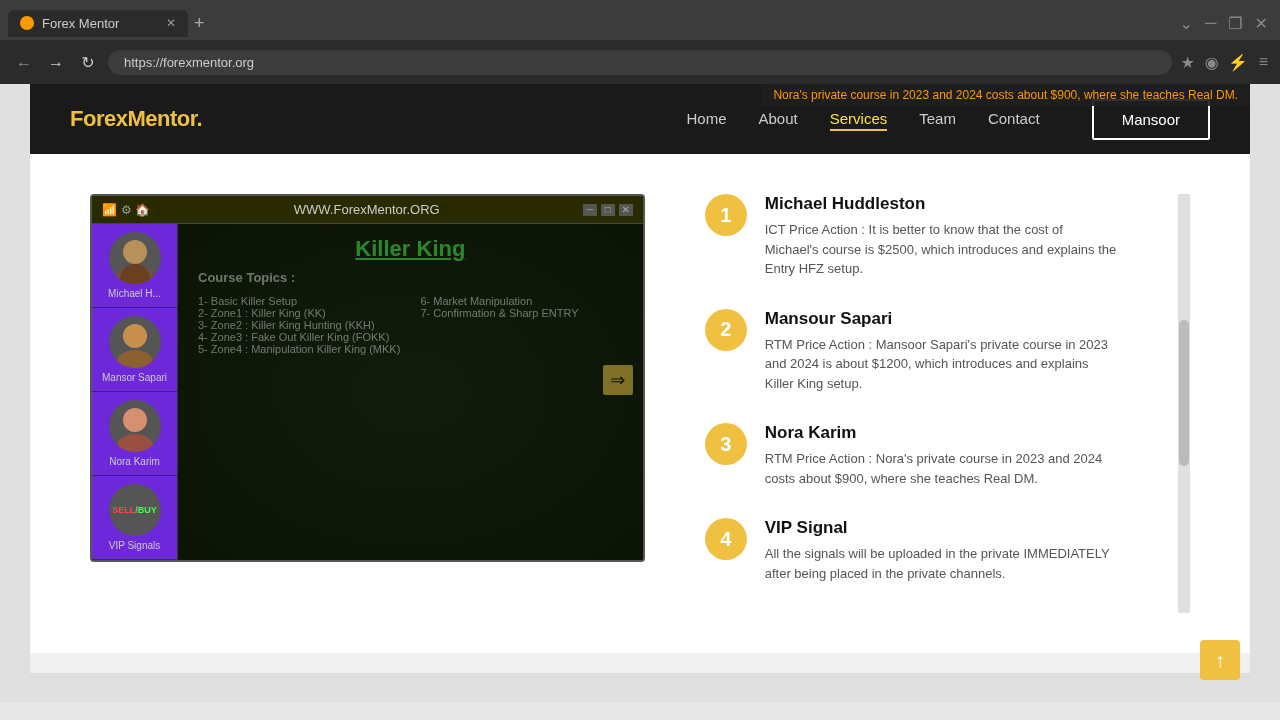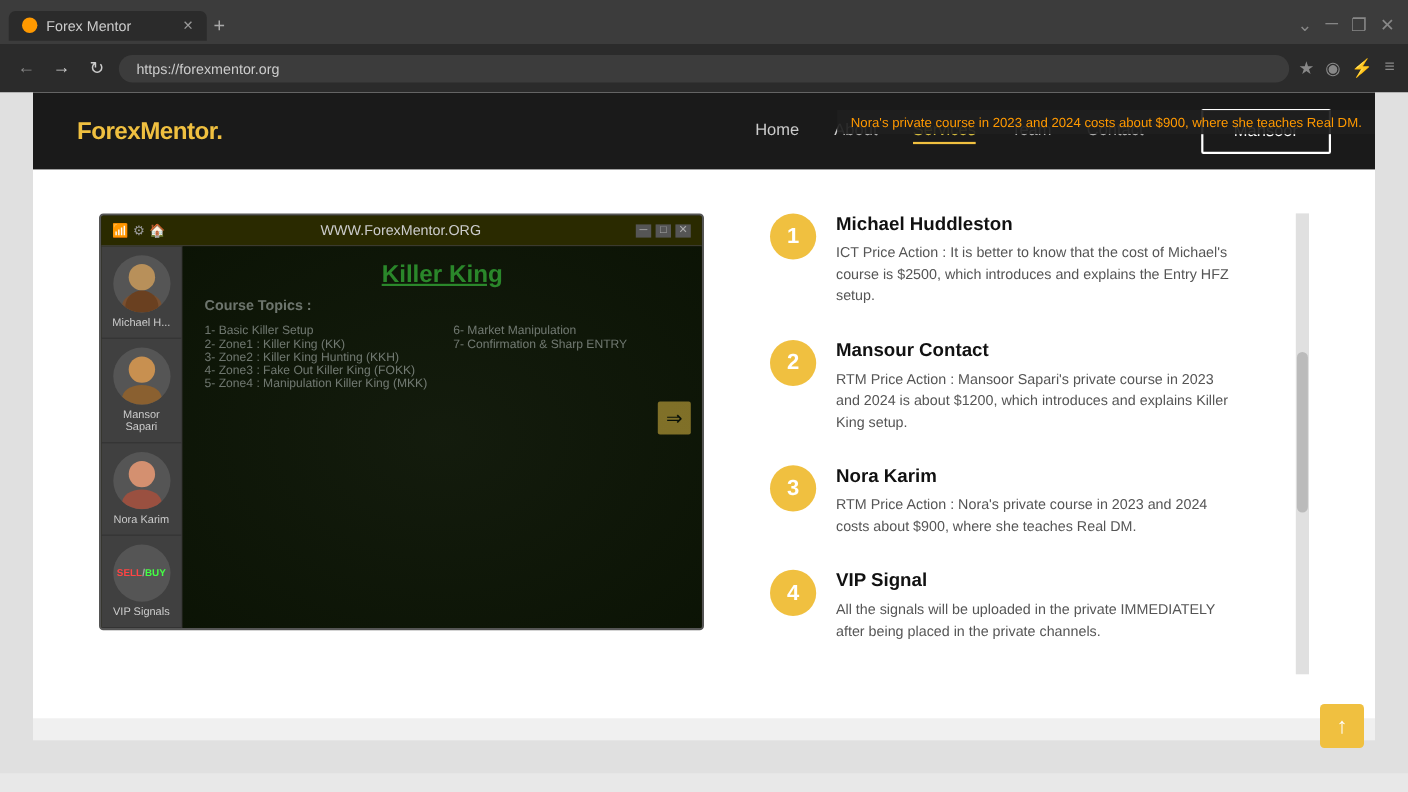--- a/index.html
+++ b/index.html
@@ -121,21 +121,21 @@
       padding: 10px 28px;
       font-size: 15px;
       cursor: pointer;
       border-radius: 2px;
       margin-left: 20px;
     }
 
     
     .notification-bar {
       position: absolute;
-      top: 16px;
+      top: 0;
       right: 0;
       background: rgba(30,30,30,0.92);
       color: #ccc;
       font-size: 12px;
       padding: 4px 12px;
       z-index: 10;
       text-align: right;
     }
     .notification-bar span { color: #f90; }
 
@@ -189,22 +189,22 @@
       display: inline-block;
       font-size: 10px;
       color: #aaa;
       text-align: center;
       line-height: 12px;
     }
     .app-body {
       display: flex;
     }
     .app-sidebar {
-      background: #404040;
-      width: 74px;
+      background: #6d28d9;
+      width: 86px;
       border-right: 1px solid #333;
     }
     .sidebar-item {
       display: flex;
       flex-direction: column;
       align-items: center;
       padding: 8px 4px;
       border-bottom: 1px solid #333;
       cursor: pointer;
     }
@@ -541,21 +541,21 @@
           <div class="team-item">
             <div class="team-number">1</div>
             <div class="team-info">
               <div class="team-name">Michael Huddleston</div>
               <div class="team-desc">ICT Price Action : It is better to know that the cost of Michael's course is $2500, which introduces and explains the Entry HFZ setup.</div>
             </div>
           </div>
           <div class="team-item">
             <div class="team-number">2</div>
             <div class="team-info">
-              <div class="team-name">Mansour Contact</div>
+              <div class="team-name">Mansour Sapari</div>
               <div class="team-desc">RTM Price Action : Mansoor Sapari's private course in 2023 and 2024 is about $1200, which introduces and explains Killer King setup.</div>
             </div>
           </div>
           <div class="team-item">
             <div class="team-number">3</div>
             <div class="team-info">
               <div class="team-name">Nora Karim</div>
               <div class="team-desc">RTM Price Action : Nora's private course in 2023 and 2024 costs about $900, where she teaches Real DM.</div>
             </div>
           </div>

